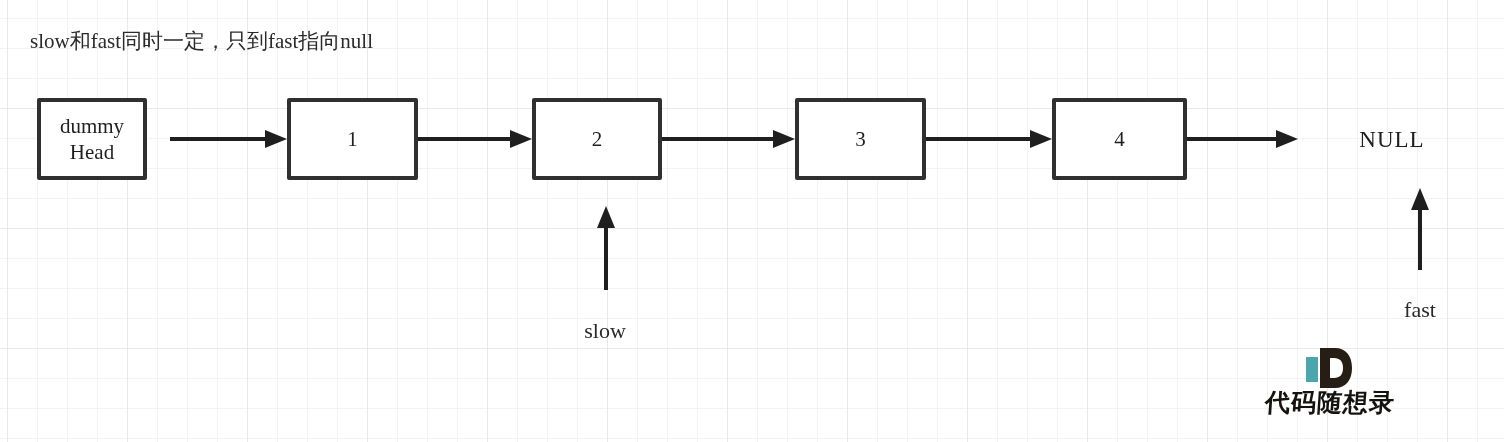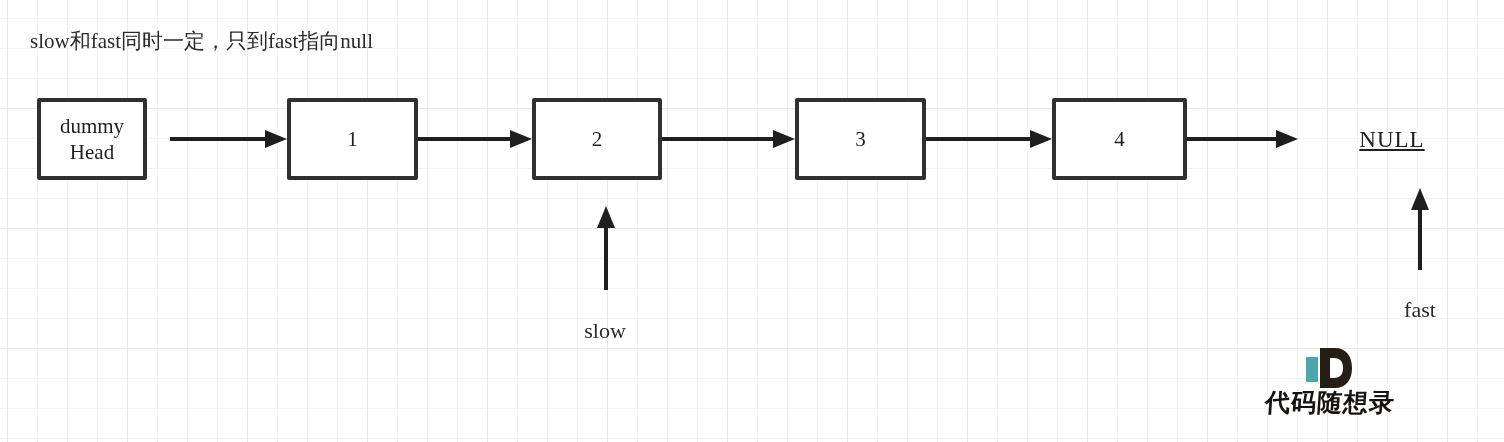--- a/index.html
+++ b/index.html
@@ -77,21 +77,20 @@
     border-right: 9px solid transparent;
   }
   .term-label {
     position: absolute;
     left: 1342px; top: 127px;
     width: 100px;
     text-align: center;
     font-size: 23px;
     letter-spacing: 1px;
     color: #1f1f1f;
-    text-decoration: underline;
   }
   .ptr-label {
     position: absolute;
     width: 100px;
     text-align: center;
     font-size: 22px;
     color: #2a2a2a;
   }
   .ptr-label.slow { left: 555px; top: 318px; }
   .ptr-label.fast { left: 1370px; top: 297px; }

